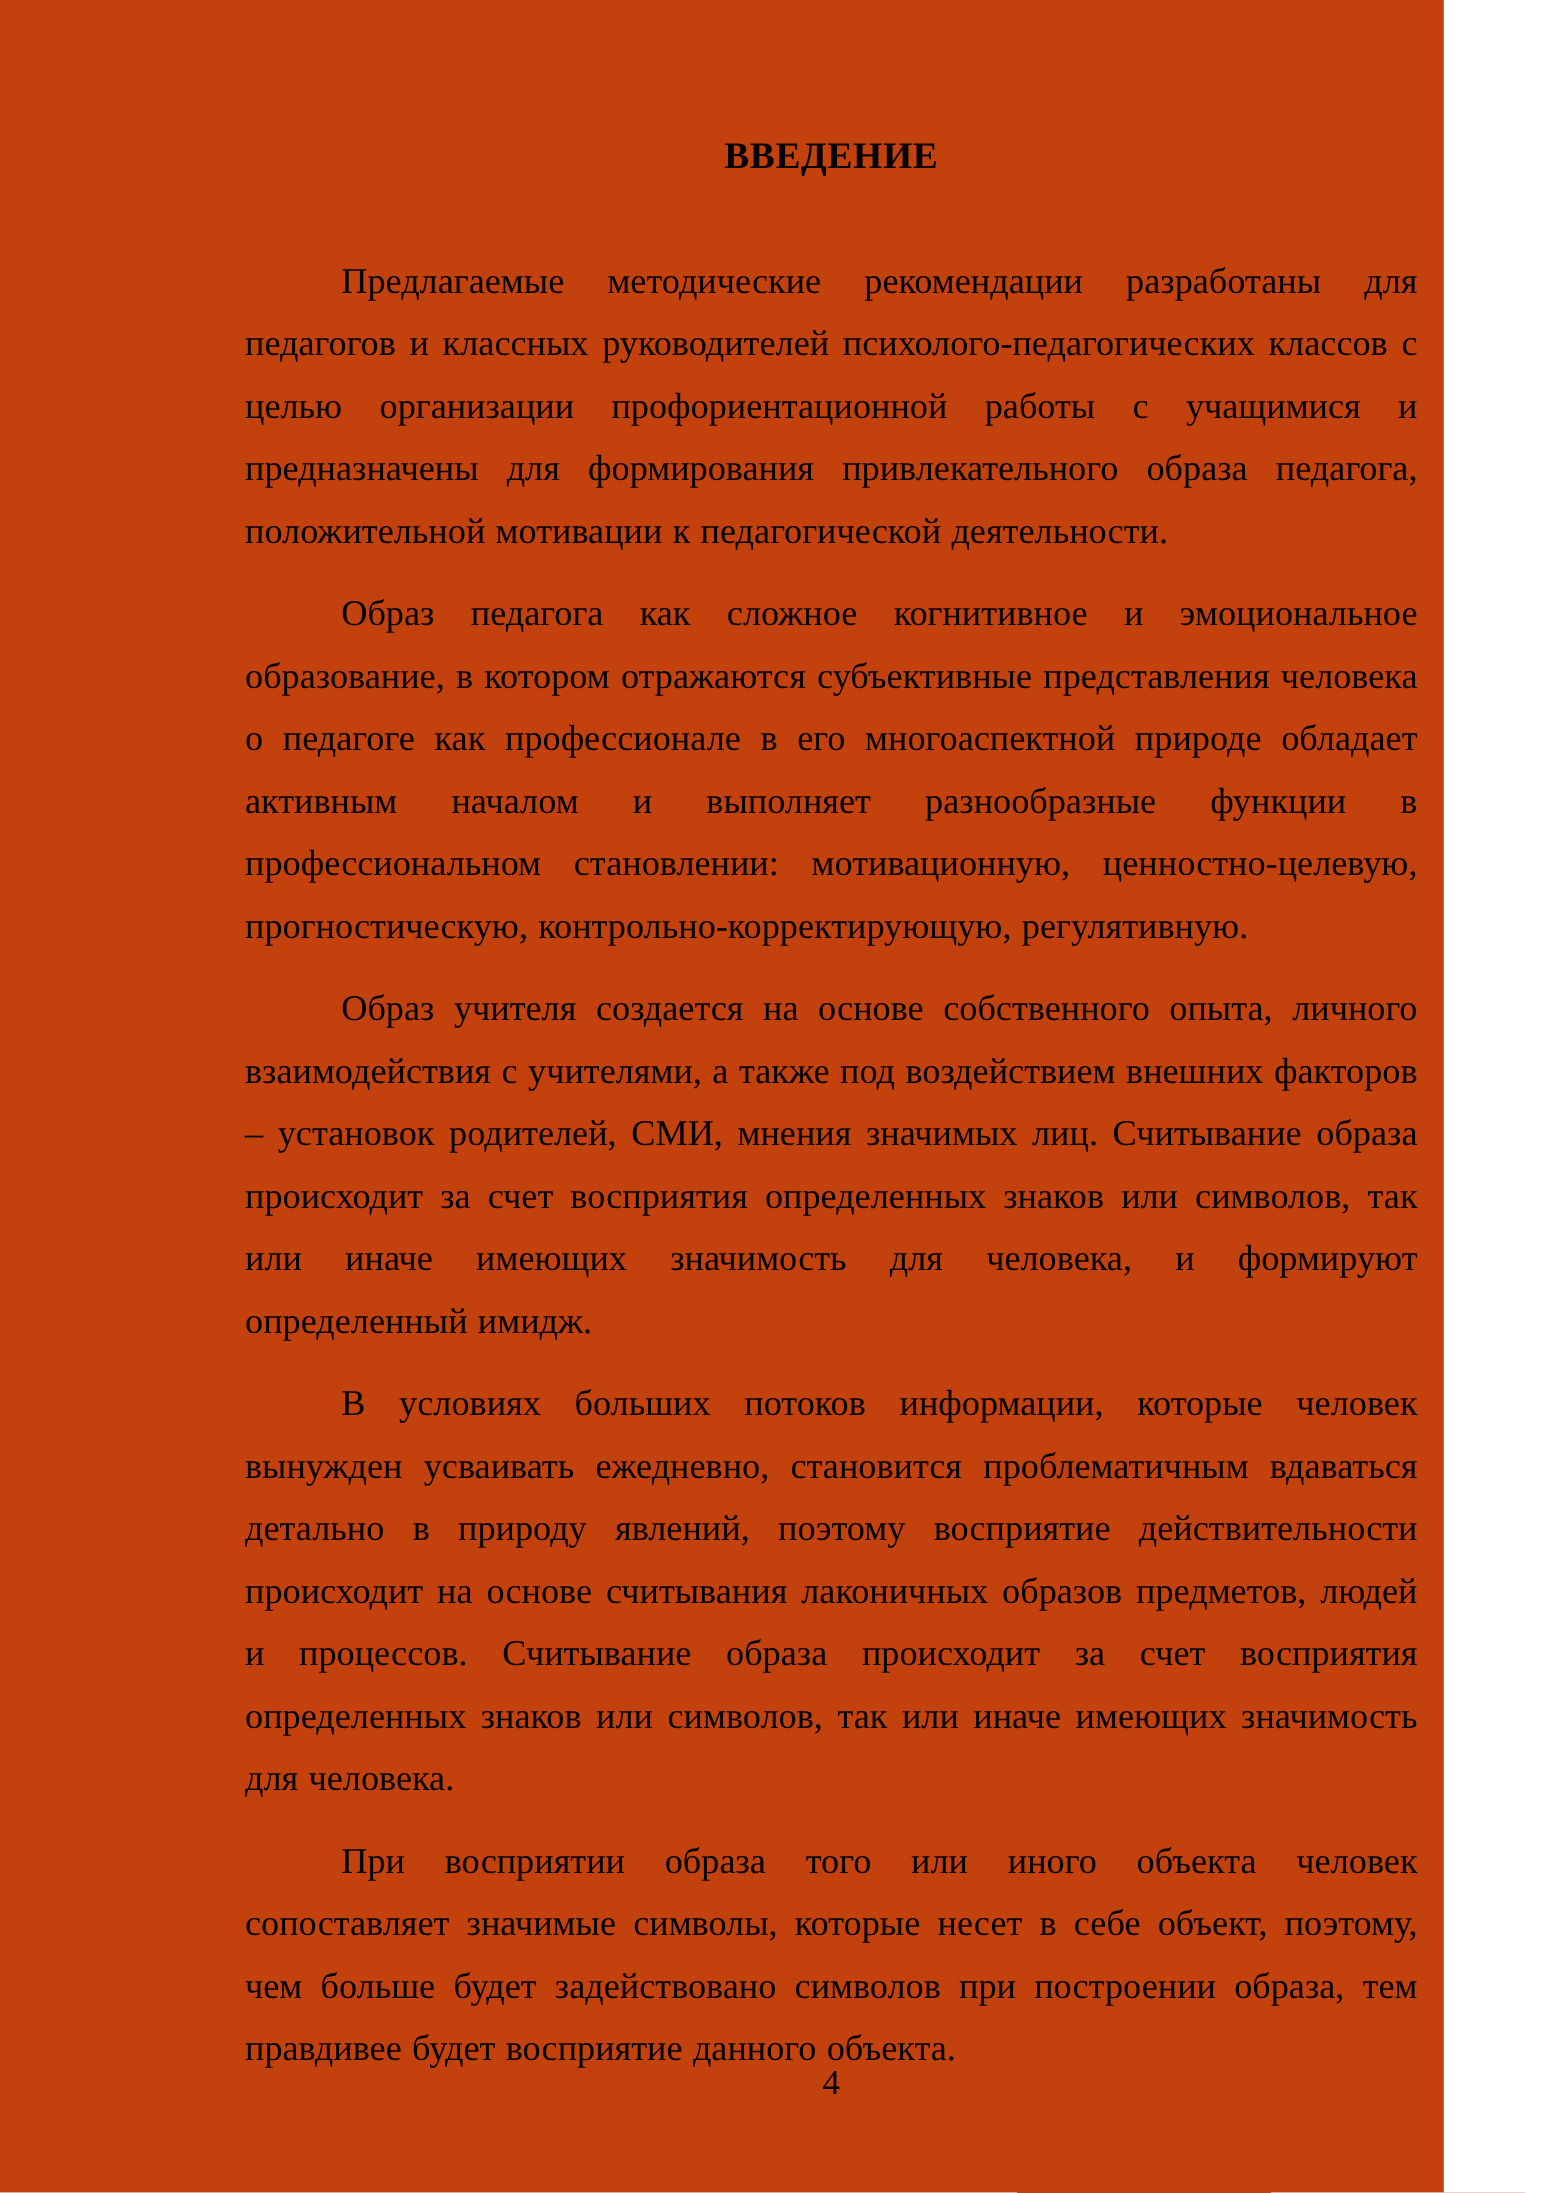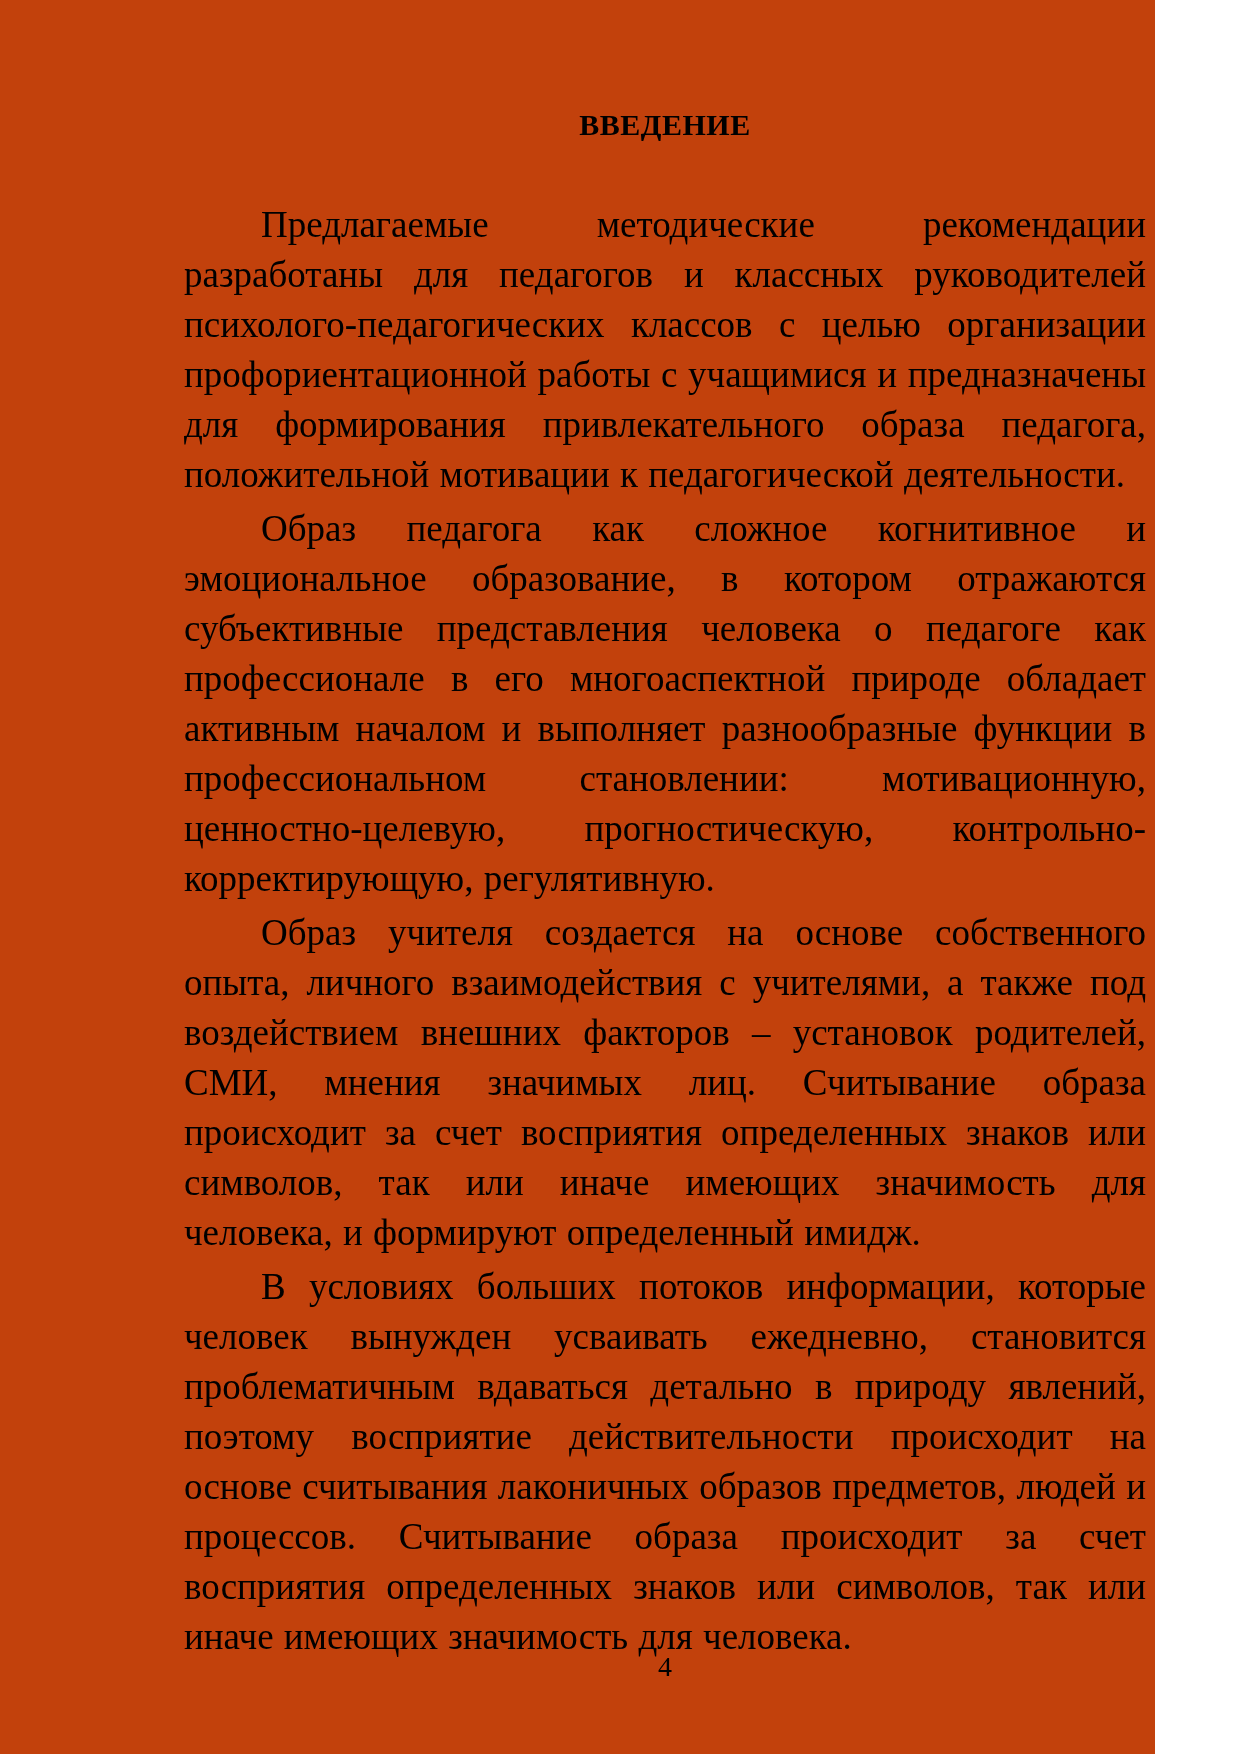--- a/index.html
+++ b/index.html
@@ -24,22 +24,22 @@
   }
   .doc-title {
     margin: 0 0 50px 0;
     font-size: 30px;
     font-weight: bold;
     line-height: 50px;
     text-align: center;
     letter-spacing: 0.5px;
   }
   .doc-paragraph {
-    margin: 4px;
-    font-size: 37px;
+    margin: 16px;
+    font-size: 29px;
     line-height: 50px;
     text-align: justify;
     text-indent: 77px;
     word-spacing: 1px;
   }
   .page-number {
     position: absolute;
     left: 180px;
     top: 1642px;
     width: 970px;
@@ -51,15 +51,16 @@
 </head>
 <body>
 
 <div class="page">
   <div class="content">
     <h1 class="doc-title">ВВЕДЕНИЕ</h1>
     <p class="doc-paragraph">Предлагаемые методические рекомендации разработаны для педагогов и классных руководителей психолого-педагогических классов с целью организации профориентационной работы с учащимися и предназначены для формирования привлекательного образа педагога, положительной мотивации к педагогической деятельности.</p>
     <p class="doc-paragraph">Образ педагога как сложное когнитивное и эмоциональное образование, в котором отражаются субъективные представления человека о педагоге как профессионале в его многоаспектной природе обладает активным началом и выполняет разнообразные функции в профессиональном становлении: мотивационную, ценностно-целевую, прогностическую, контрольно-корректирующую, регулятивную.</p>
     <p class="doc-paragraph">Образ учителя создается на основе собственного опыта, личного взаимодействия с учителями, а также под воздействием внешних факторов – установок родителей, СМИ, мнения значимых лиц. Считывание образа происходит за счет восприятия определенных знаков или символов, так или иначе имеющих значимость для человека, и формируют определенный имидж.</p>
     <p class="doc-paragraph">В условиях больших потоков информации, которые человек вынужден усваивать ежедневно, становится проблематичным вдаваться детально в природу явлений, поэтому восприятие действительности происходит на основе считывания лаконичных образов предметов, людей и процессов. Считывание образа происходит за счет восприятия определенных знаков или символов, так или иначе имеющих значимость для человека.</p>
+    <p class="doc-paragraph">При восприятии образа того или иного объекта человек сопоставляет значимые символы, которые несет в себе объект, поэтому, чем больше будет задействовано символов при построении образа, тем правдивее будет восприятие данного объекта.</p>
   </div>
   <div class="page-number">4</div>
 </div>
 
 </body></html>

